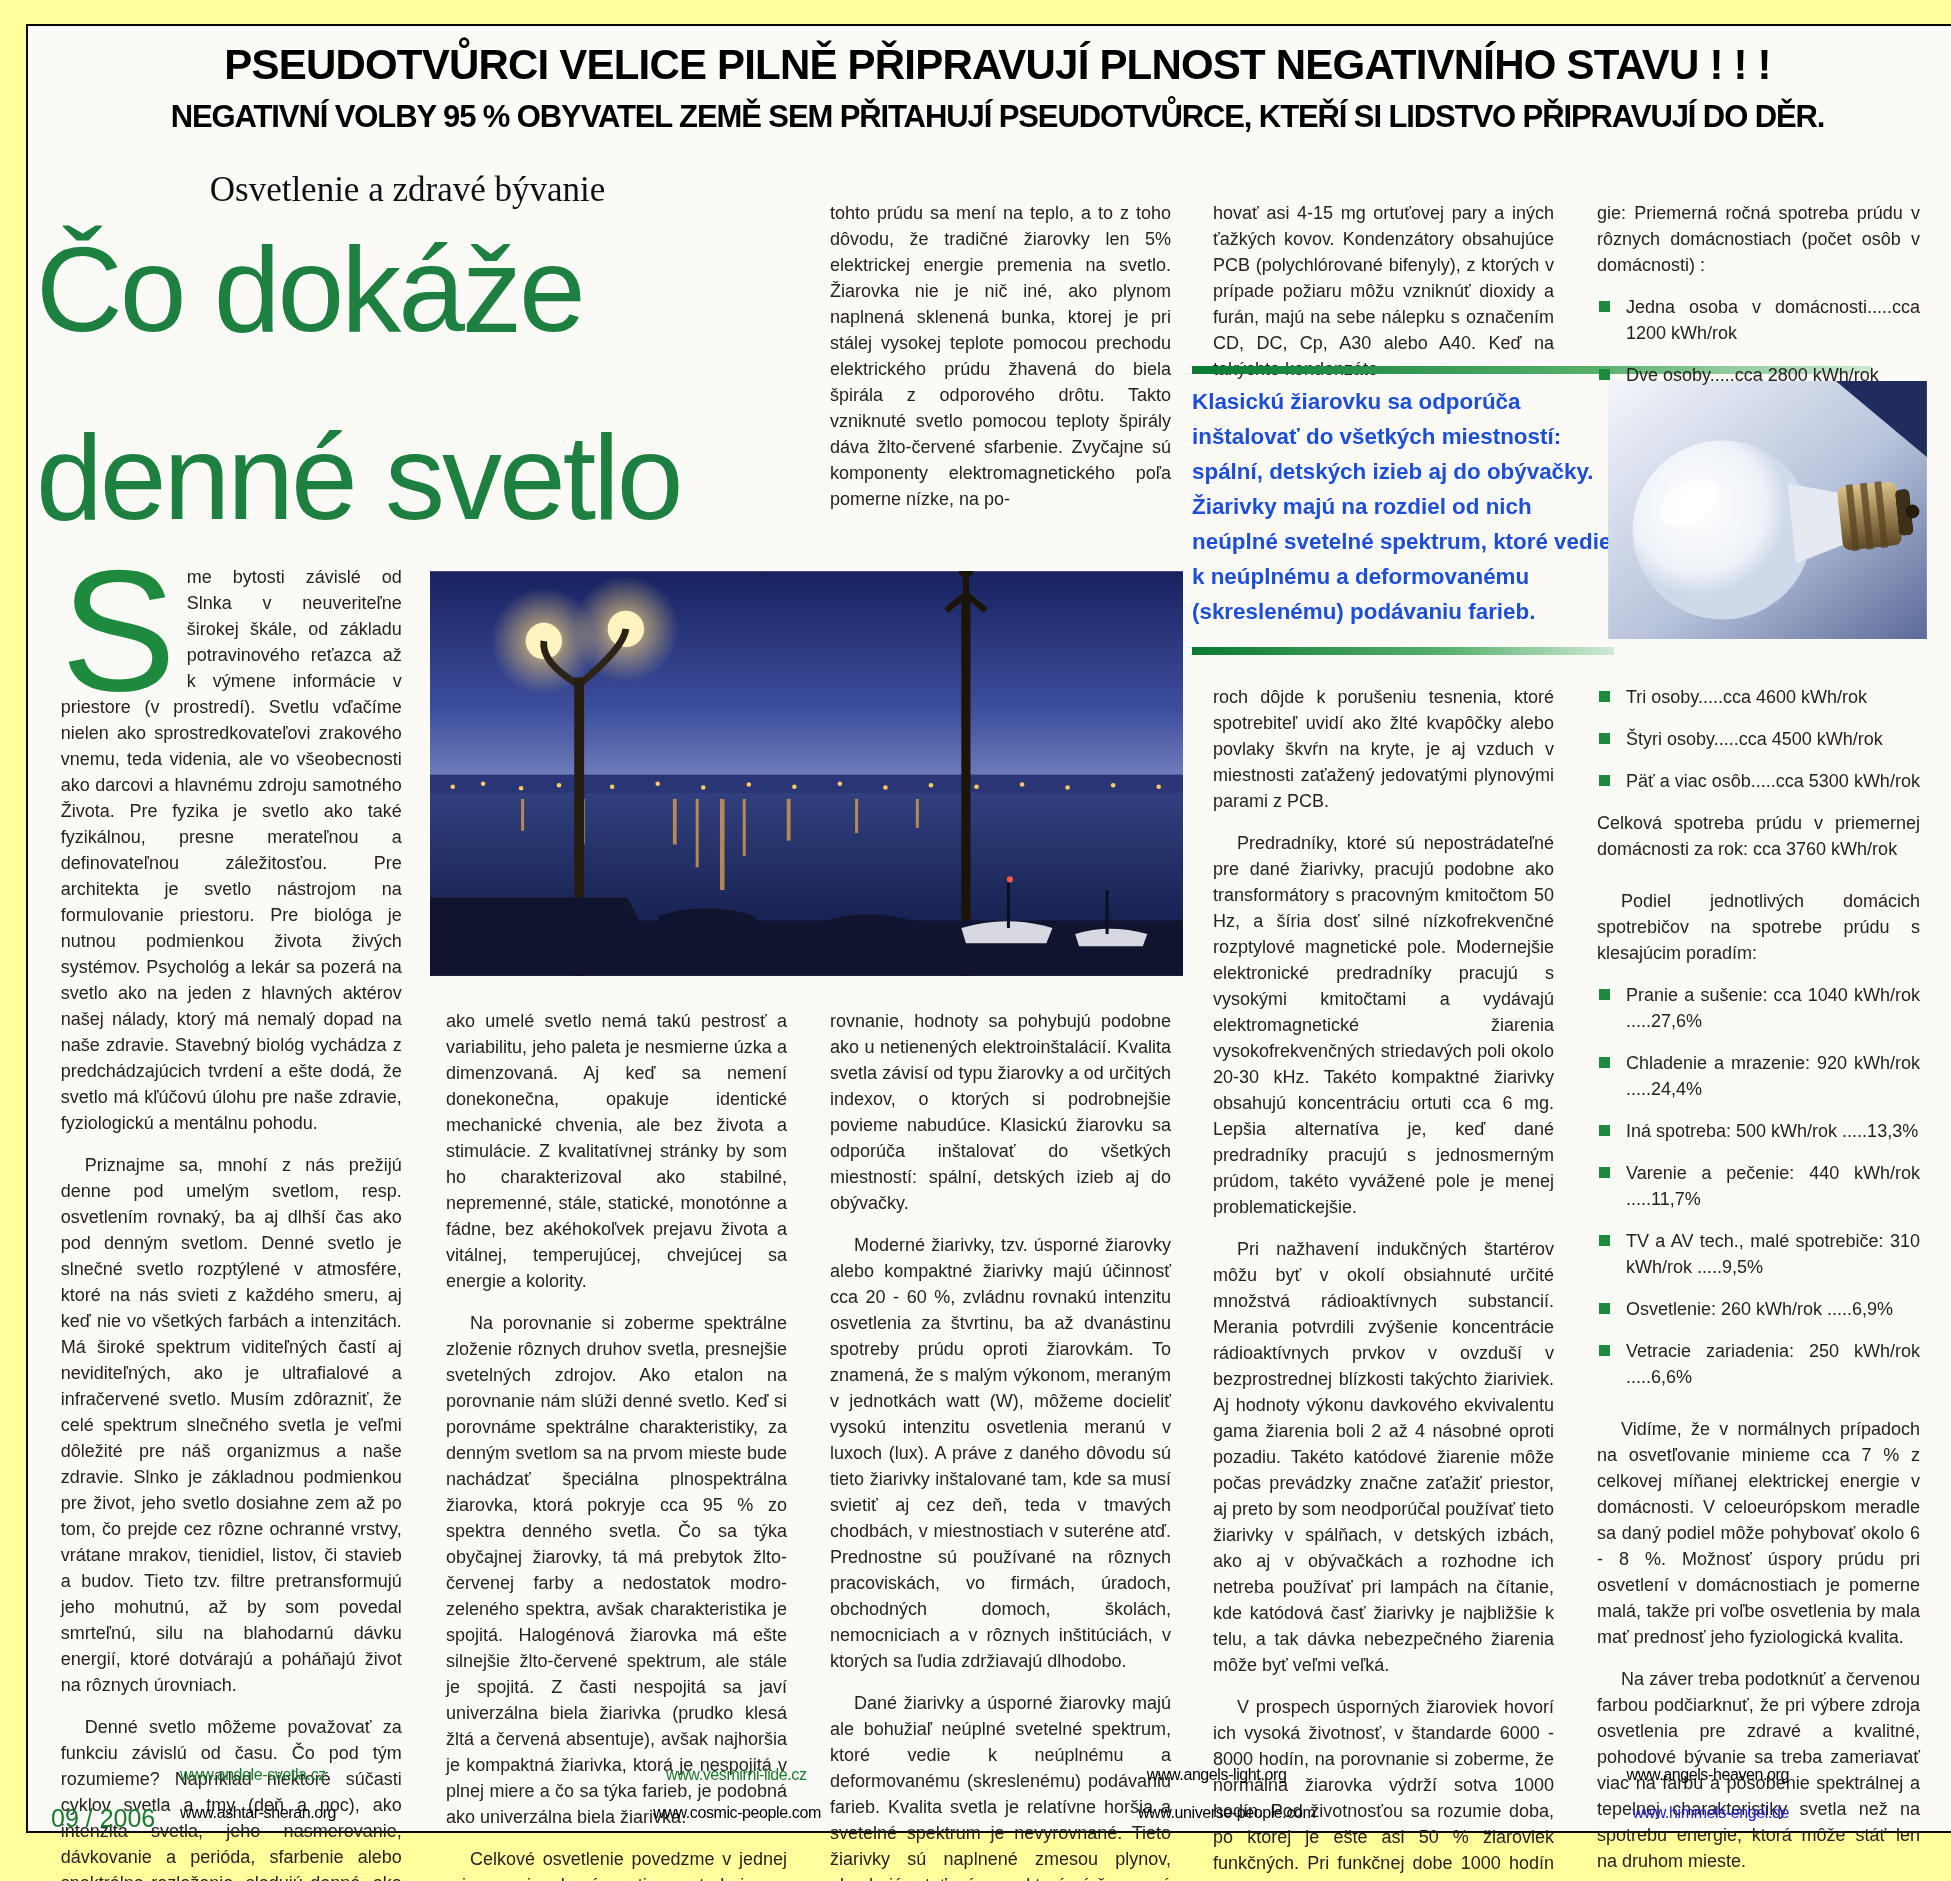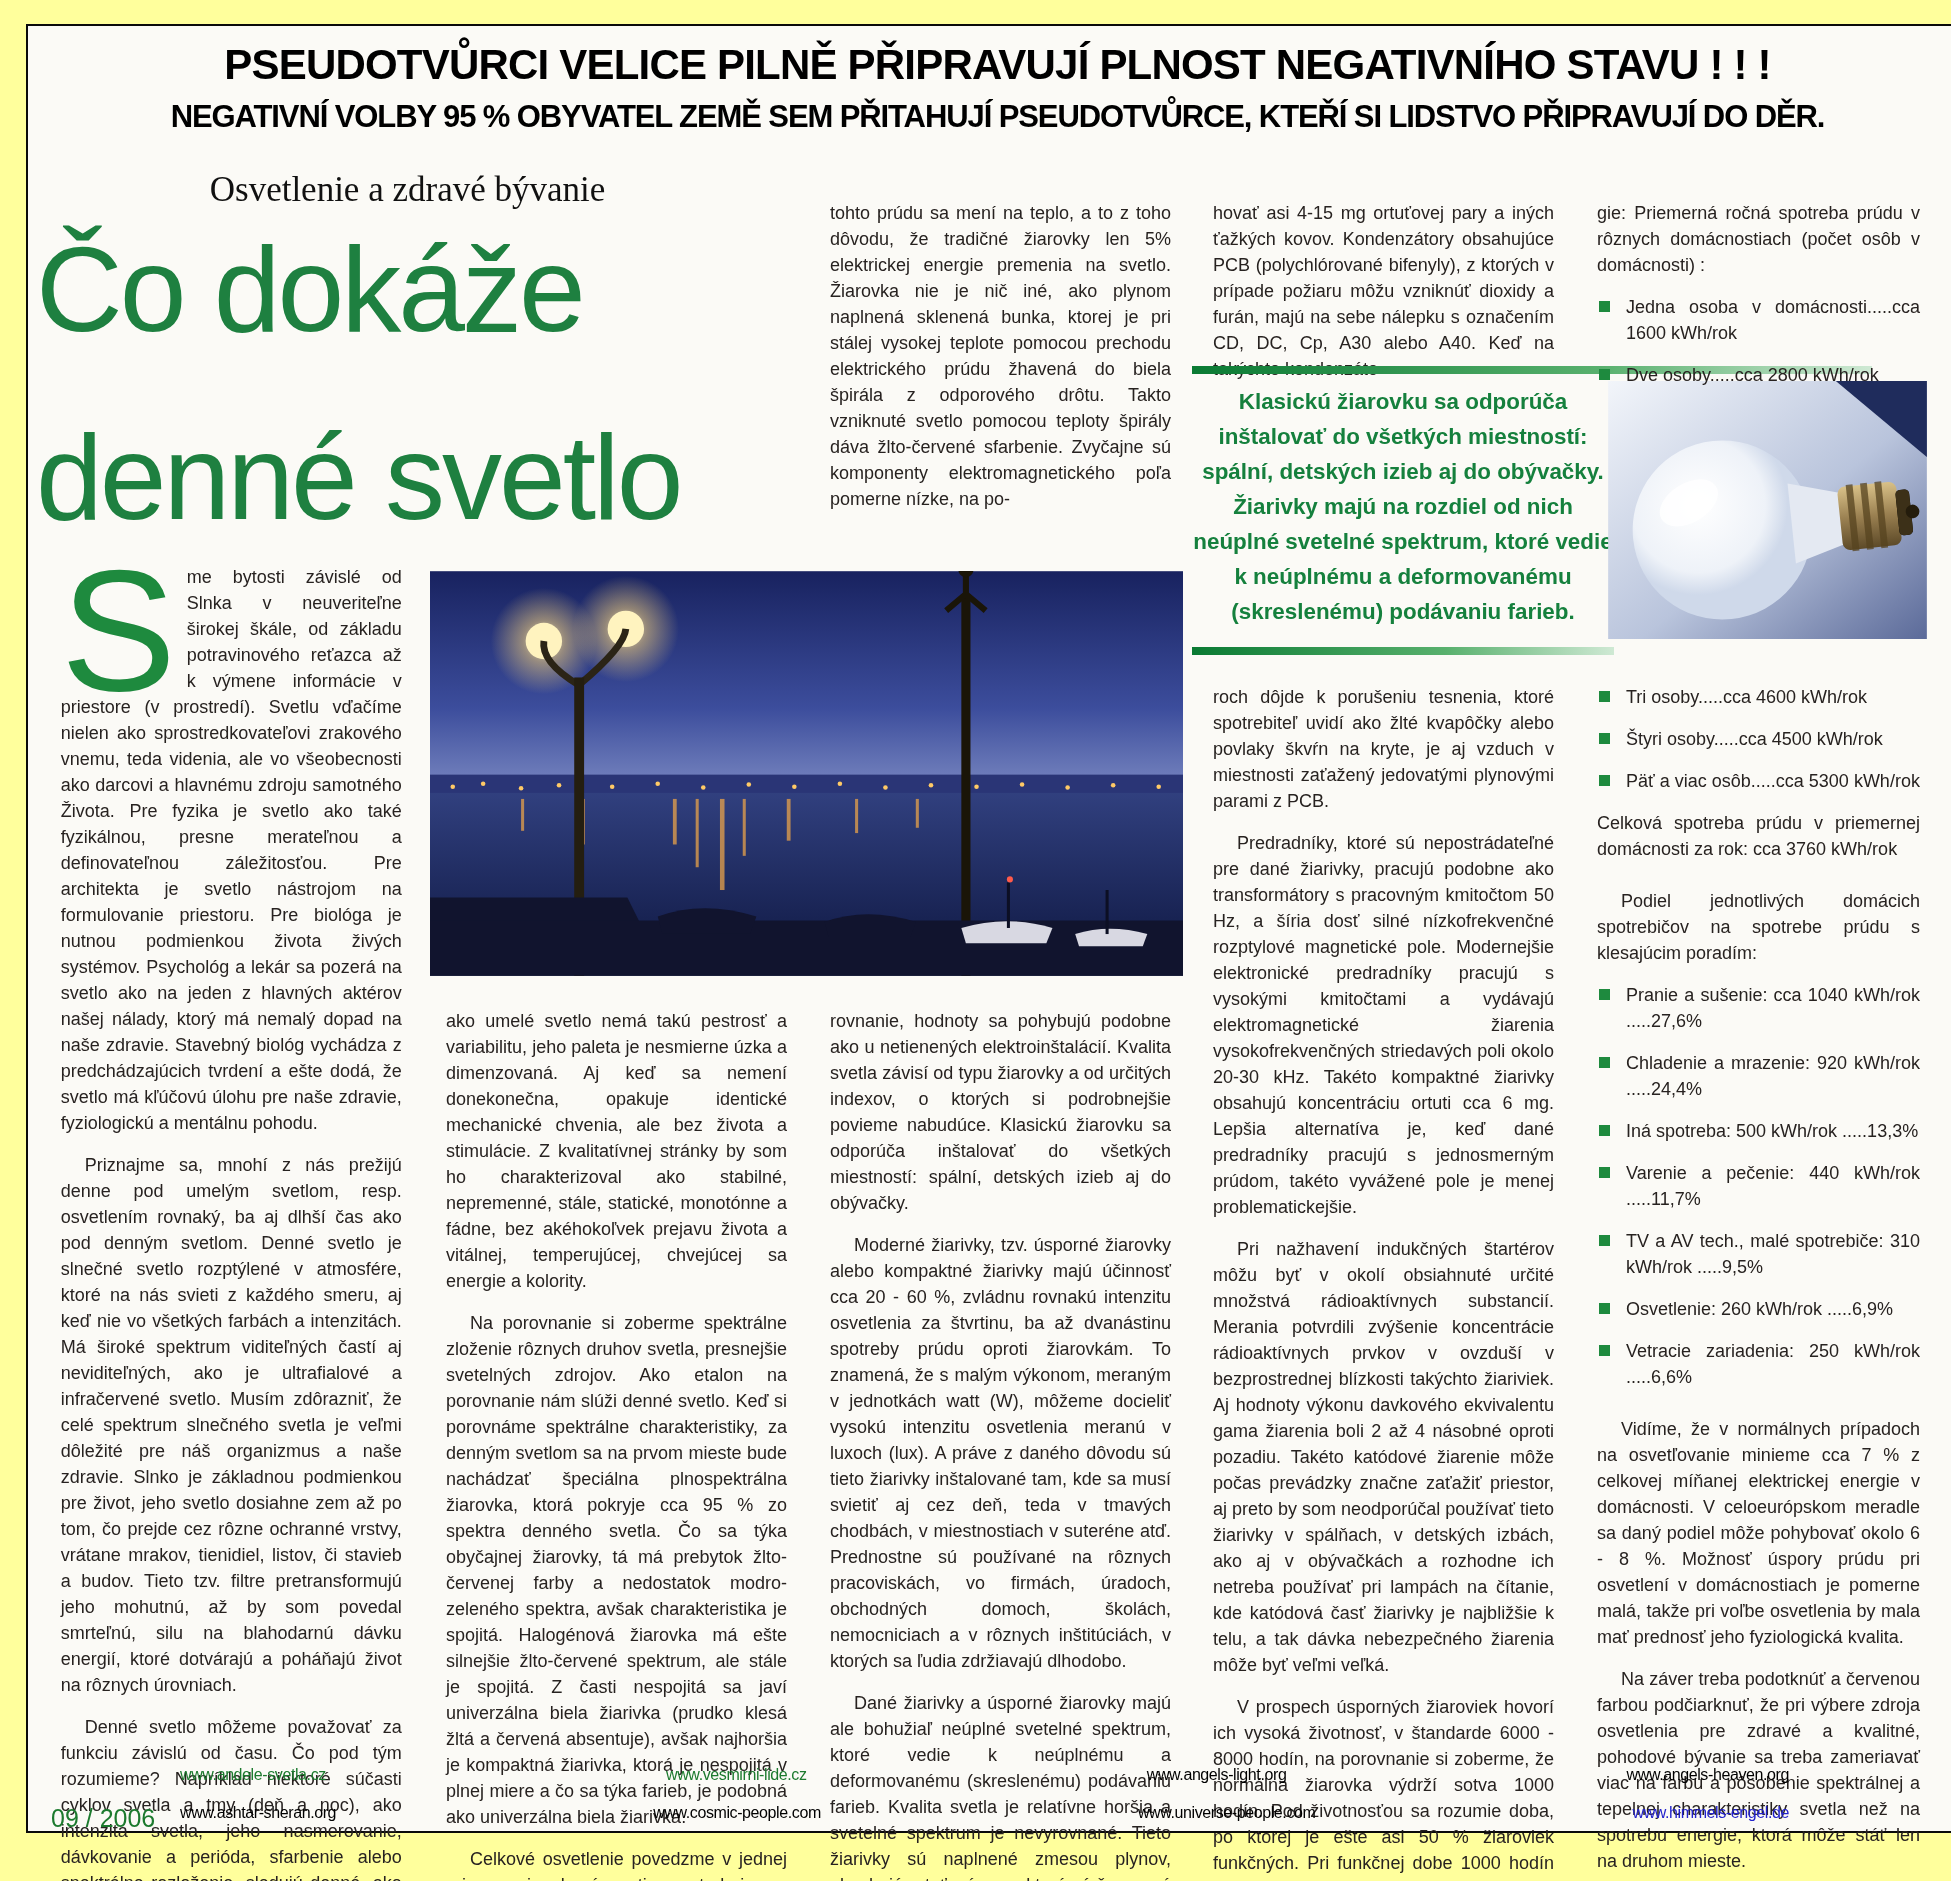--- a/index.html
+++ b/index.html
@@ -20,21 +20,21 @@
   .nofirst{text-indent:0;}
   .indent{text-indent:24px;}
   .gap-top{margin-top:26px !important;}
   .lead{margin:0;}
   .dropcap{float:left;font-size:173px;line-height:123px;color:#1e8a3e;padding:4.6px 10.6px 0 0;font-weight:400;}
   .bullet{position:relative;padding-left:29px;text-indent:0 !important;}
   .bullet::before{content:"";position:absolute;left:1.5px;top:6.8px;width:11.4px;height:11.4px;background:#1e8a3e;}
   .author{margin-top:10.6px !important;text-align:right;font-style:italic;font-size:18px;}
   
   .grule{height:8.3px;background:linear-gradient(to right,#0a7a33,#58b06d 60%,#cfe9d4);}
-  .greenbox{color:#15803d;font-weight:700;font-size:22.4px;line-height:35px;text-align:center;}
+  .greenbox{color:#1d4ed8;font-weight:700;font-size:22.4px;line-height:35px;text-align:left;}
   
   .lnk{font-size:16px;letter-spacing:-0.4px;text-decoration:none;cursor:pointer;}
   .lnk.green{color:#1c7a2e;}
   .lnk.red{color:#000000;}
   .lnk.blue{color:#2222cc;}
   .issue{font-size:25px;color:#1c7a2e;}
   .footrow{display:flex;justify-content:space-between;}
 </style>
 </head>
 <body>
@@ -209,21 +209,21 @@
           <p>Predradníky, ktoré sú nepostrádateľné pre dané žiarivky, pracujú podobne ako transformátory s pracovným kmitočtom 50 Hz, a šíria dosť silné nízkofrekvenčné rozptylové magnetické pole. Modernejšie elektronické predradníky pracujú s vysokými kmitočtami a vydávajú elektromagnetické žiarenia vysokofrekvenčných striedavých poli okolo 20-30 kHz. Takéto kompaktné žiarivky obsahujú koncentráciu ortuti cca 6 mg. Lepšia alternatíva je, keď dané predradníky pracujú s jednosmerným prúdom, takéto vyvážené pole je menej problematickejšie.</p>
           <p>Pri nažhavení indukčných štartérov môžu byť v okolí obsiahnuté určité množstvá rádioaktívnych substancií. Merania potvrdili zvýšenie koncentrácie rádioaktívnych prvkov v ovzduší v bezprostrednej blízkosti takýchto žiariviek. Aj hodnoty výkonu davkového ekvivalentu gama žiarenia boli 2 až 4 násobné oproti pozadiu. Takéto katódové žiarenie môže počas prevádzky značne zaťažiť priestor, aj preto by som neodporúčal používať tieto žiarivky v spálňach, v detských izbách, ako aj v obývačkách a rozhodne ich netreba používať pri lampách na čítanie, kde katódová časť žiarivky je najbližšie k telu, a tak dávka nebezpečného žiarenia môže byť veľmi veľká.</p>
           <p>V prospech úsporných žiaroviek hovorí ich vysoká životnosť, v štandarde 6000 - 8000 hodín, na porovnanie si zoberme, že normálna žiarovka výdrží sotva 1000 hodín. Pod životnosťou sa rozumie doba, po ktorej je ešte asi 50 % žiaroviek funkčných. Pri funkčnej dobe 1000 hodín ročne, ktorá zodpovedá cca 3 hodinám denne, treba každý rok kúpiť novú žiarovku, naopak úspornú žiarovku treba vymeniť až po 6 až 8 rokoch.</p>
           <p>Niečo v číslach o spotrebe formulovanie ener-</p>
         </div>
     </div>
 
     <div class="abs textcol" style="left:1553px;top:158px;width:355px;">
       <p class="nofirst">gie: Priemerná ročná spotreba prúdu v rôznych domácnostiach (počet osôb v domácnosti) :</p>
       <div>
-          <p class="bullet">Jedna osoba v domácnosti.....cca 1600 kWh/rok</p>
+          <p class="bullet">Jedna osoba v domácnosti.....cca 1200 kWh/rok</p>
           <p class="bullet">Dve osoby.....cca 2800 kWh/rok</p>
         </div>
     </div>
 
     <div class="abs textcol" style="left:1553px;top:642px;width:355px;">
       <div>
           <p class="bullet">Tri osoby.....cca 4600 kWh/rok</p>
           <p class="bullet">Štyri osoby.....cca 4500 kWh/rok</p>
           <p class="bullet">Päť a viac osôb.....cca 5300 kWh/rok</p>
         </div>

